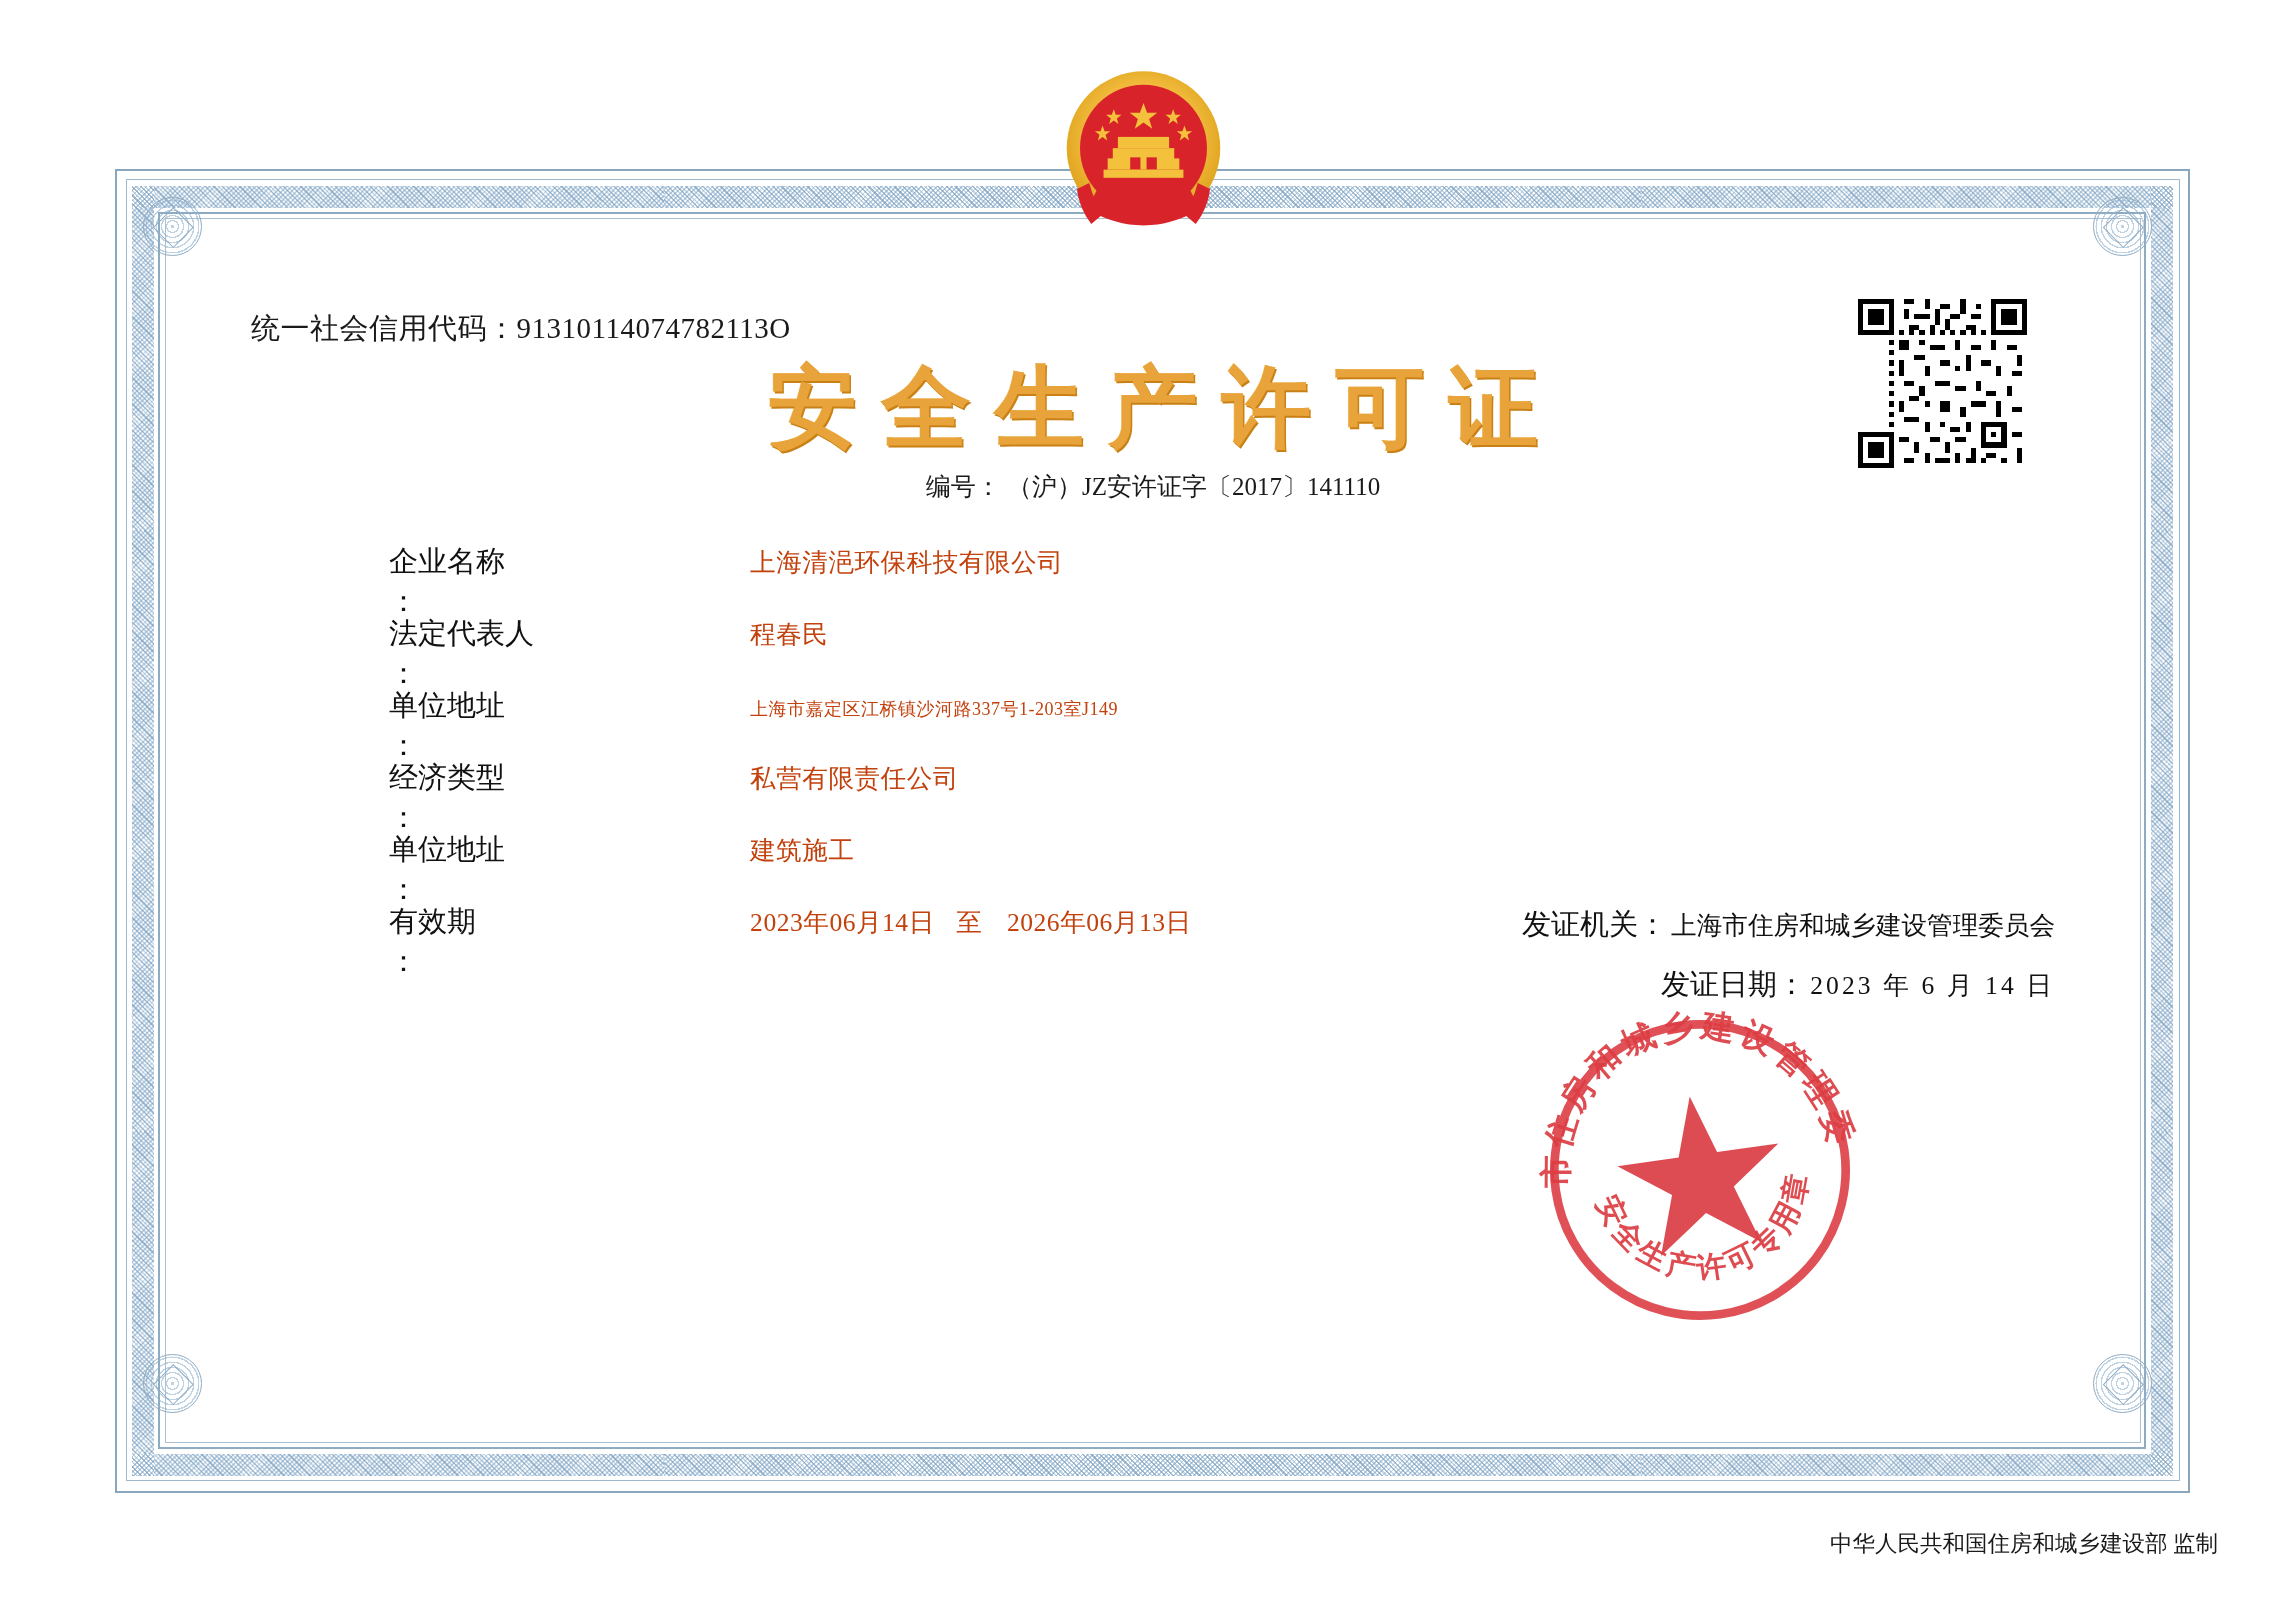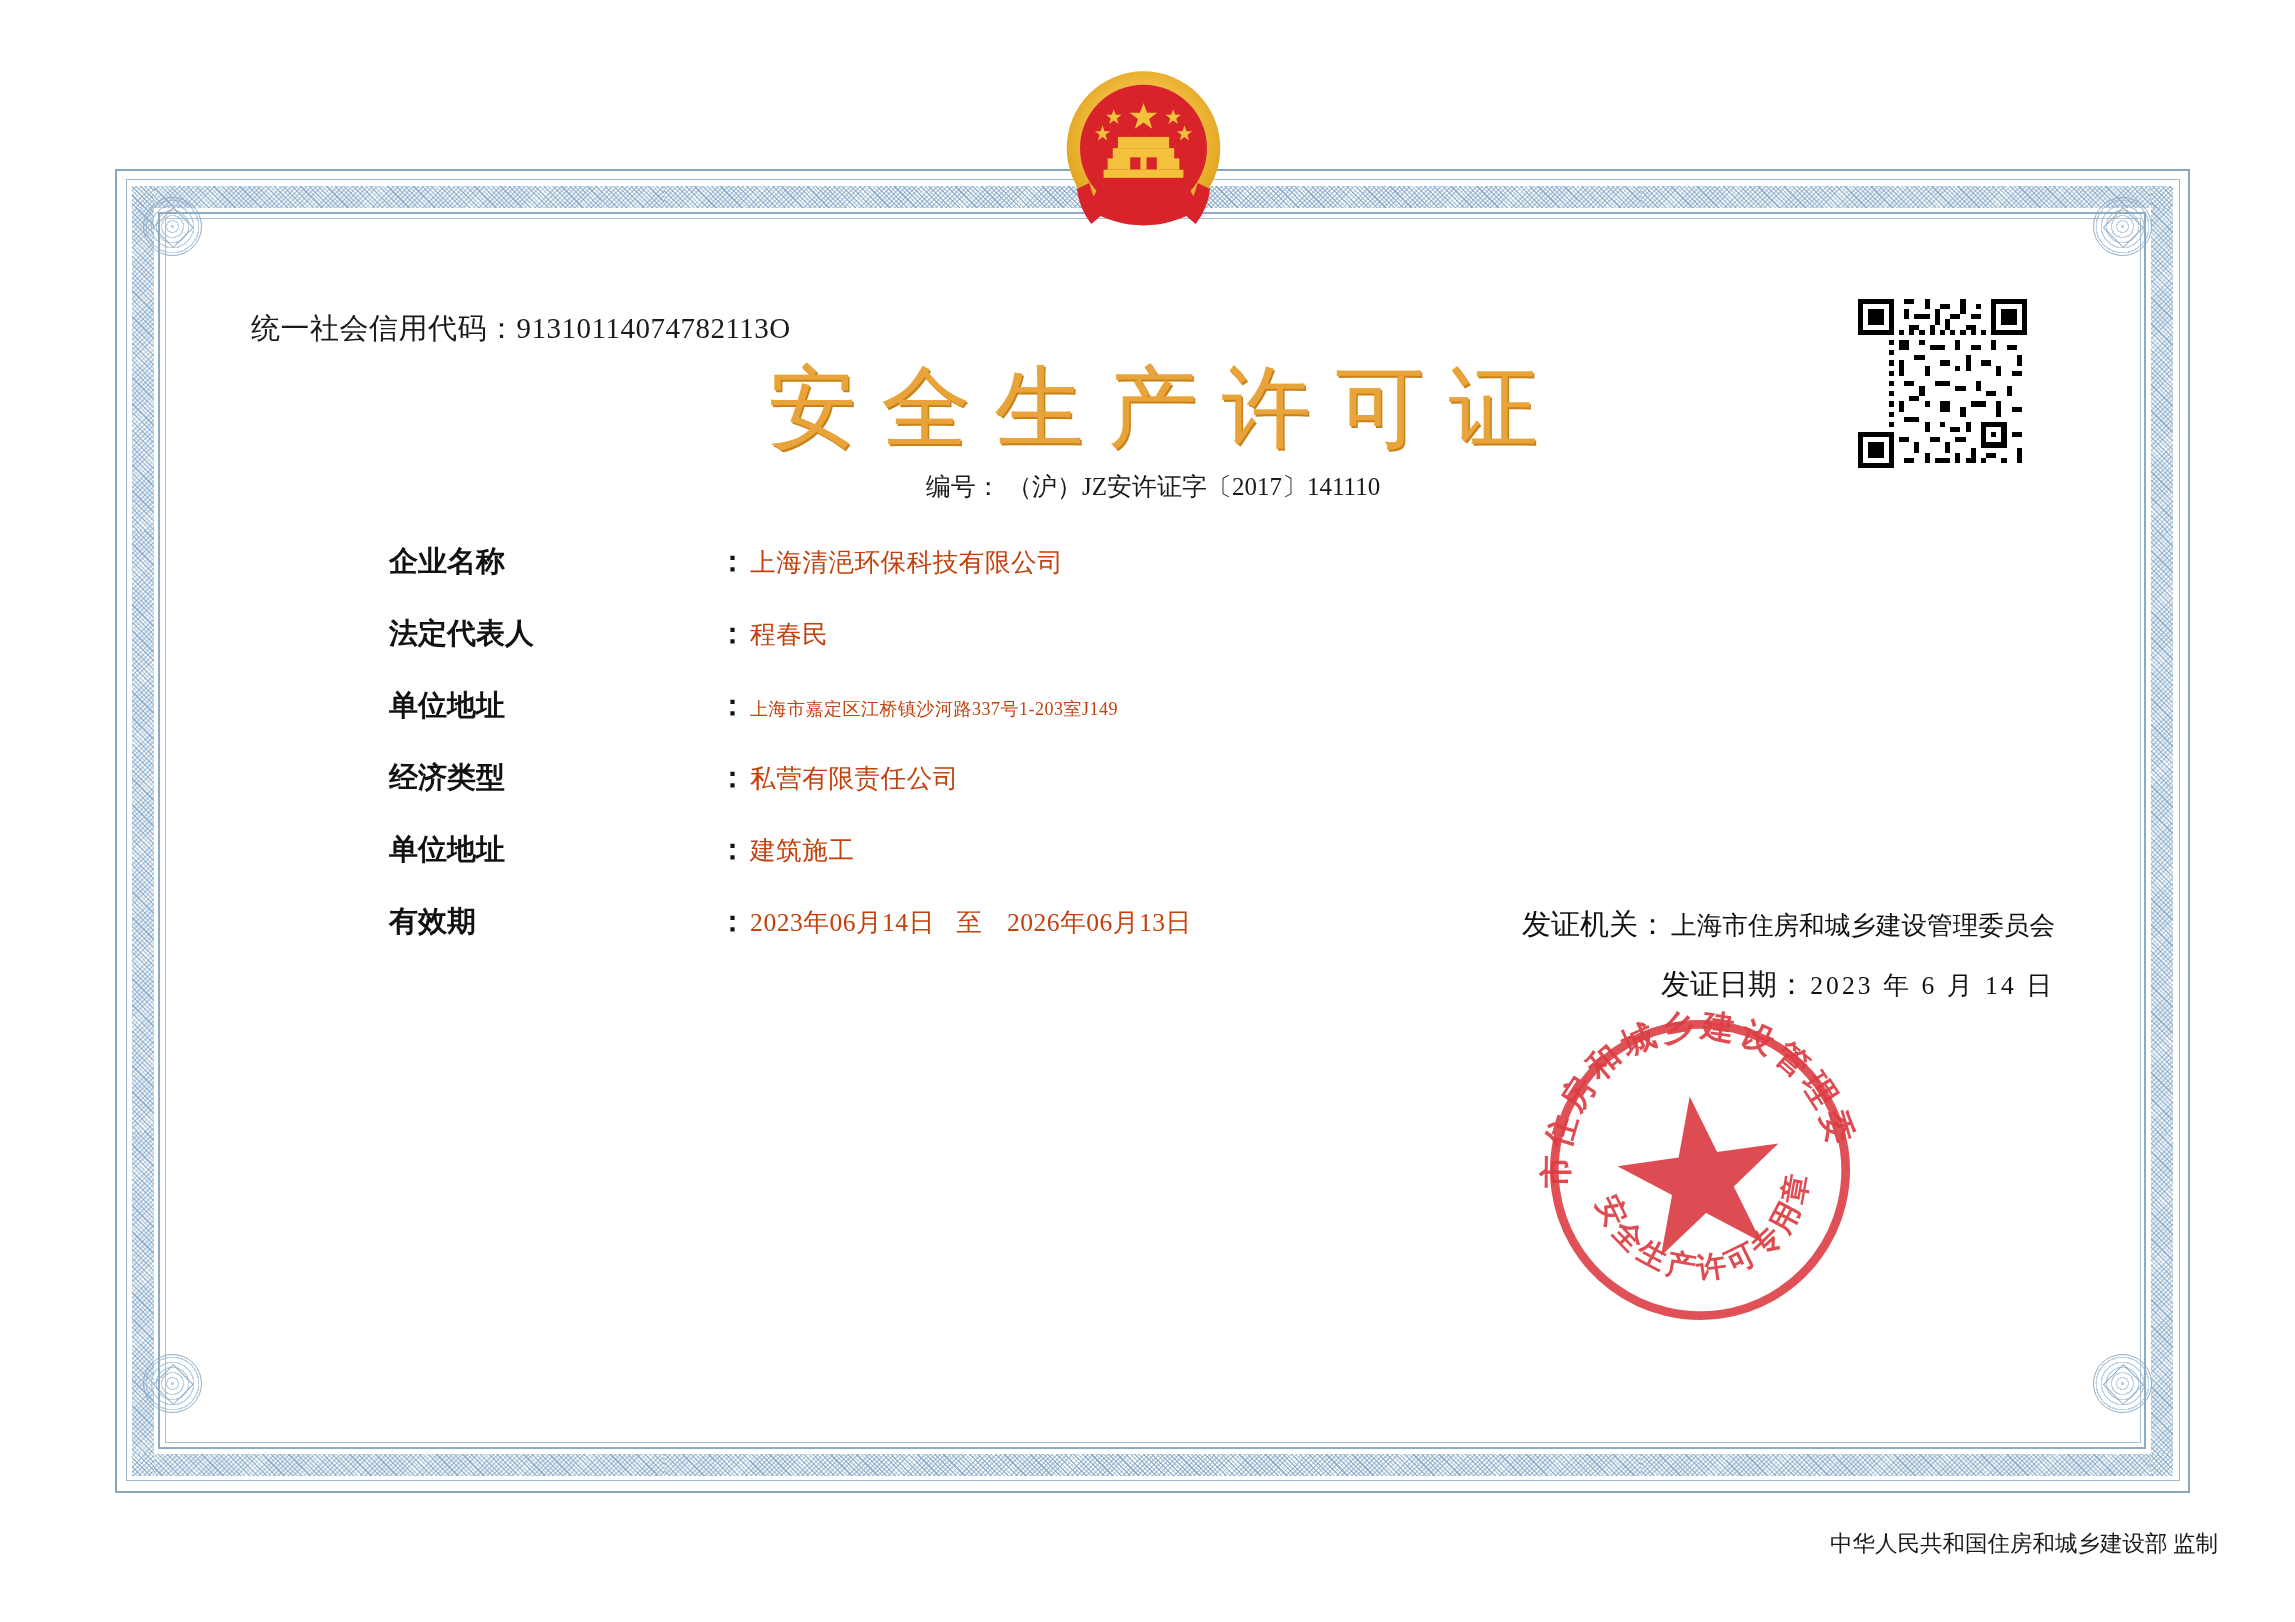--- a/index.html
+++ b/index.html
@@ -152,21 +152,21 @@
     white-space: nowrap;
   }
 
   .title {
     position: absolute;
     left: 0;
     top: 128px;
     width: 1968px;
     text-align: center;
     font-family: "DejaVu Sans", "Liberation Sans", sans-serif;
-    font-weight: normal;
+    font-weight: bold;
     font-size: 89px;
     letter-spacing: 24.5px;
     text-indent: 24.5px;
     color: #e8a33a;
     text-shadow:
        1.5px 1.5px 0 #c98115,
       -0.5px -0.5px 0 #f3c774;
     white-space: nowrap;
   }
 
@@ -201,21 +201,22 @@
     align-items: baseline;
     height: 72px;
     white-space: nowrap;
   }
   .field-label {
     width: 358px;
     font-size: 29px;
     color: #111111;
     display: flex;
     justify-content: space-between;
-    font-weight: 700;
+    font-weight: 400;
+    flex-direction: column;
   }
   .field-label .lab-txt {
     display: flex;
     justify-content: space-between;
     width: 327px;
   }
   .field-colon {
     font-size: 29px;
     color: #111111;
   }

